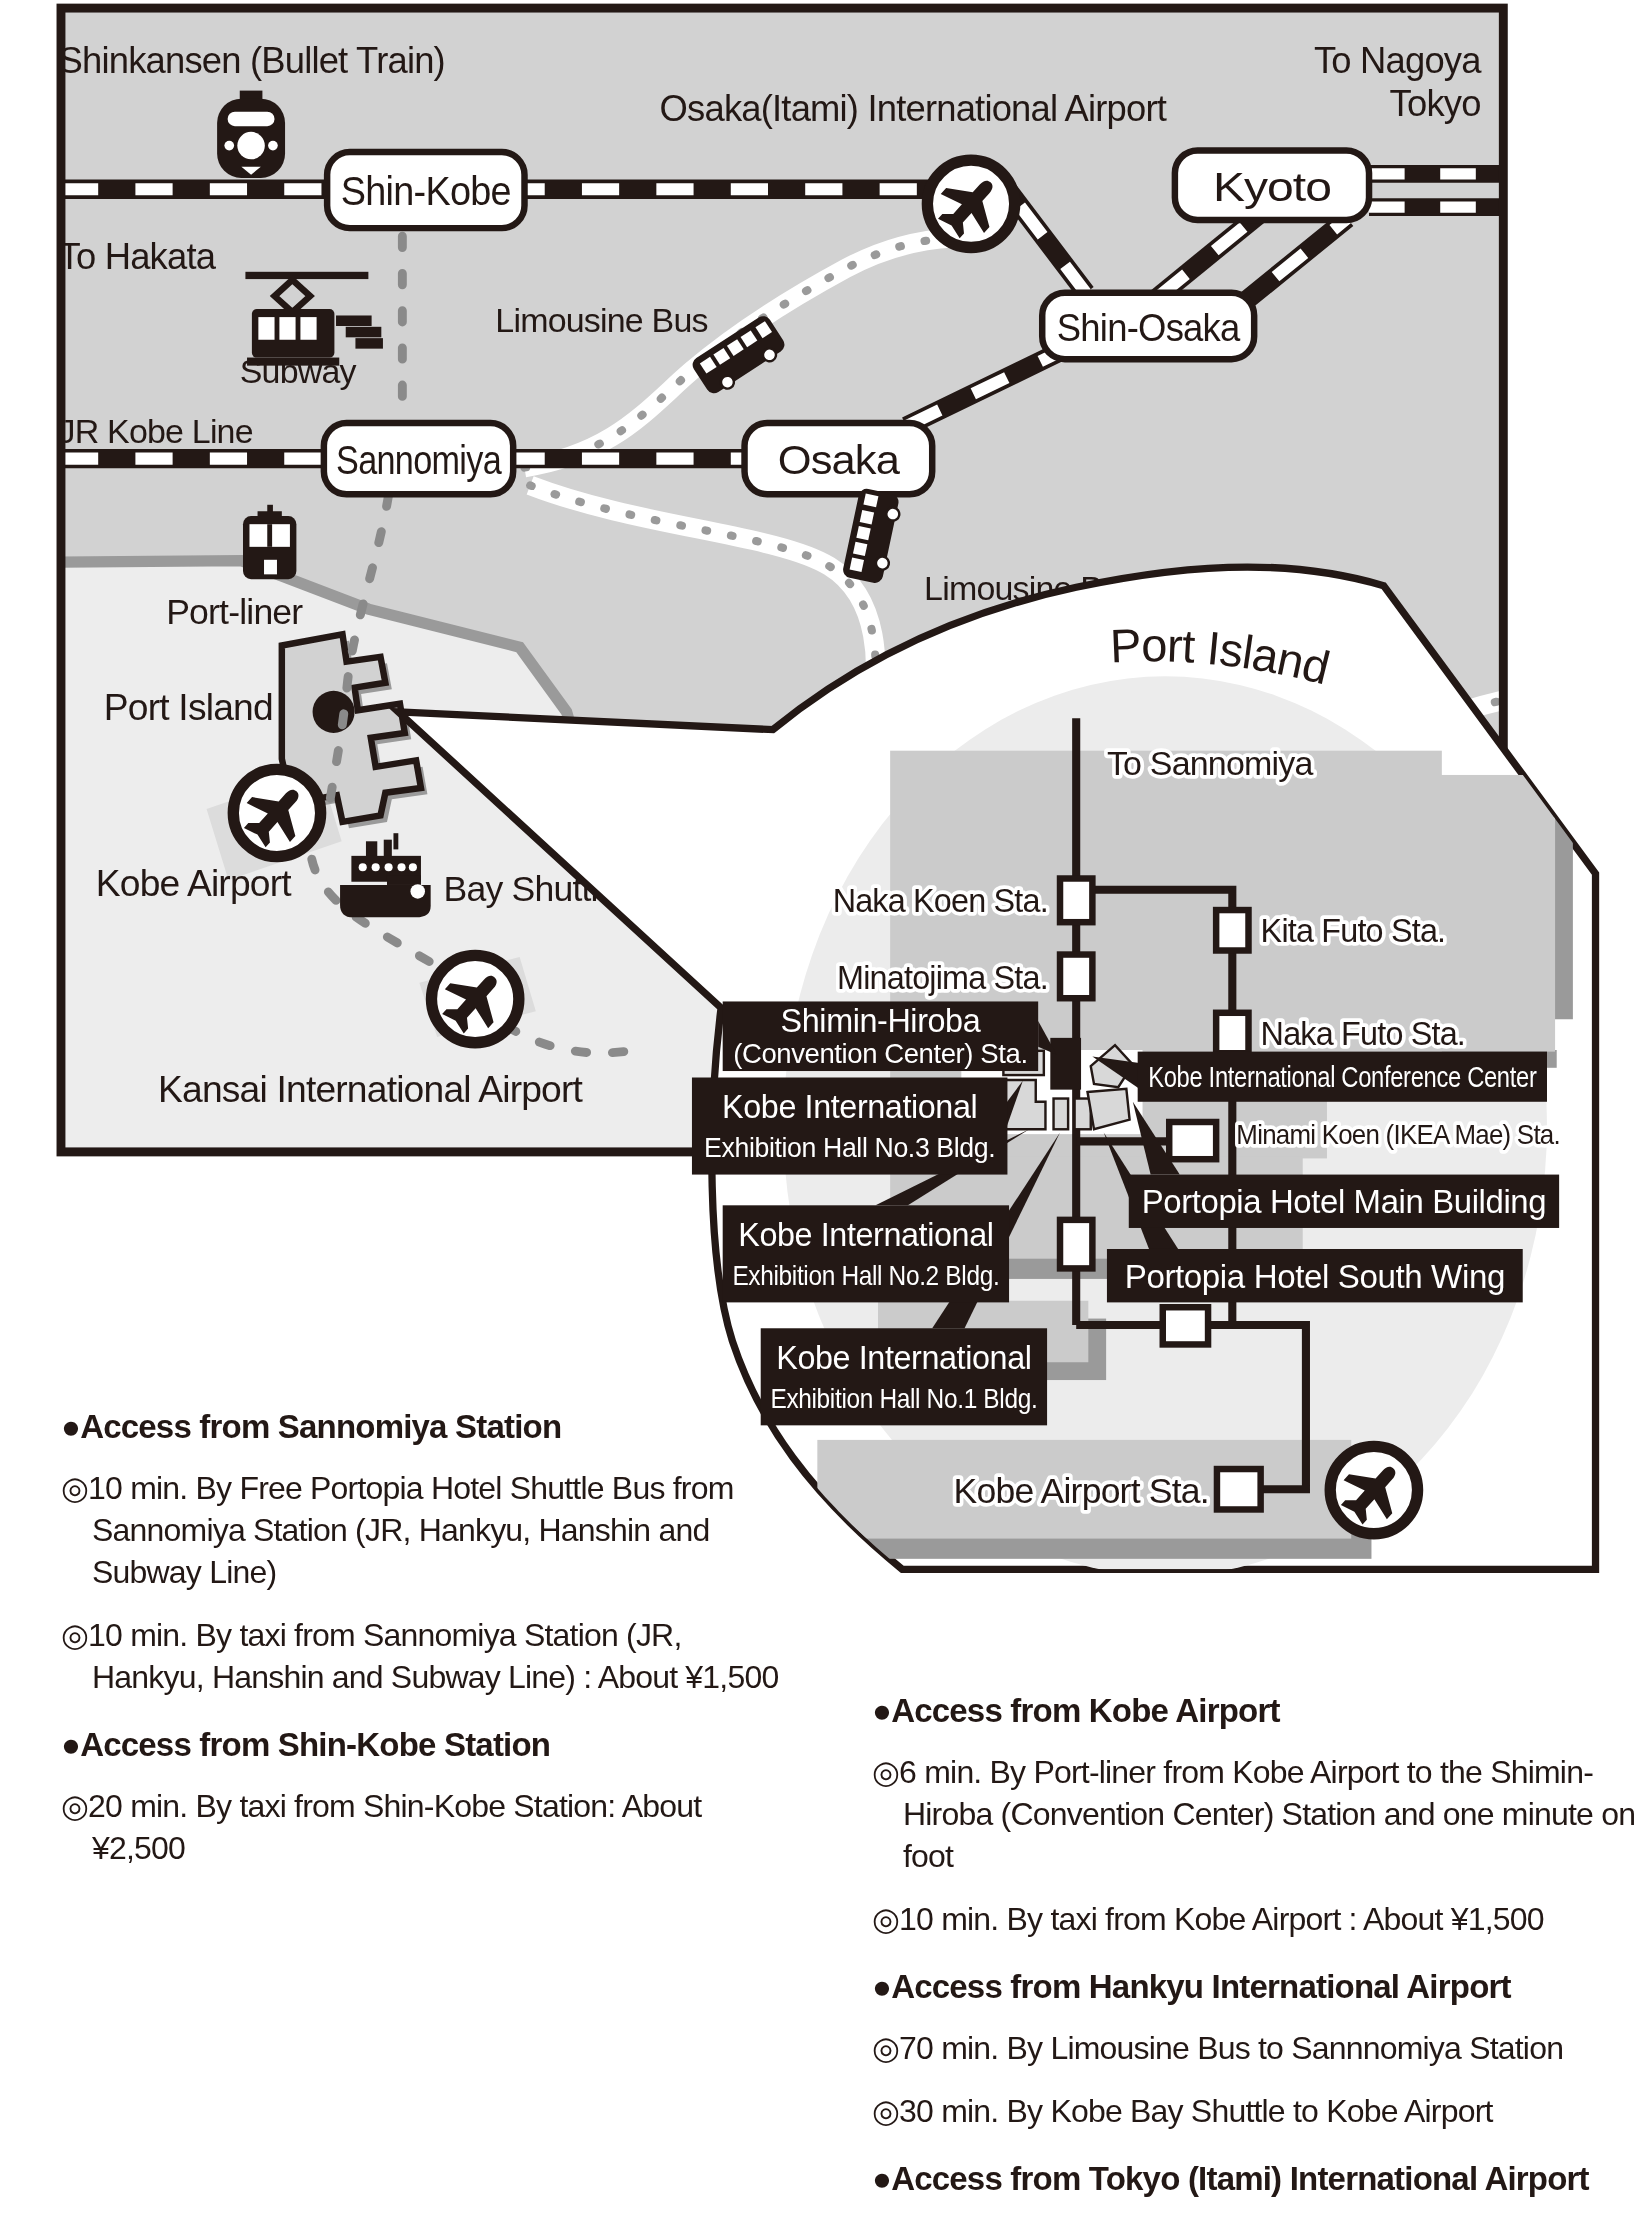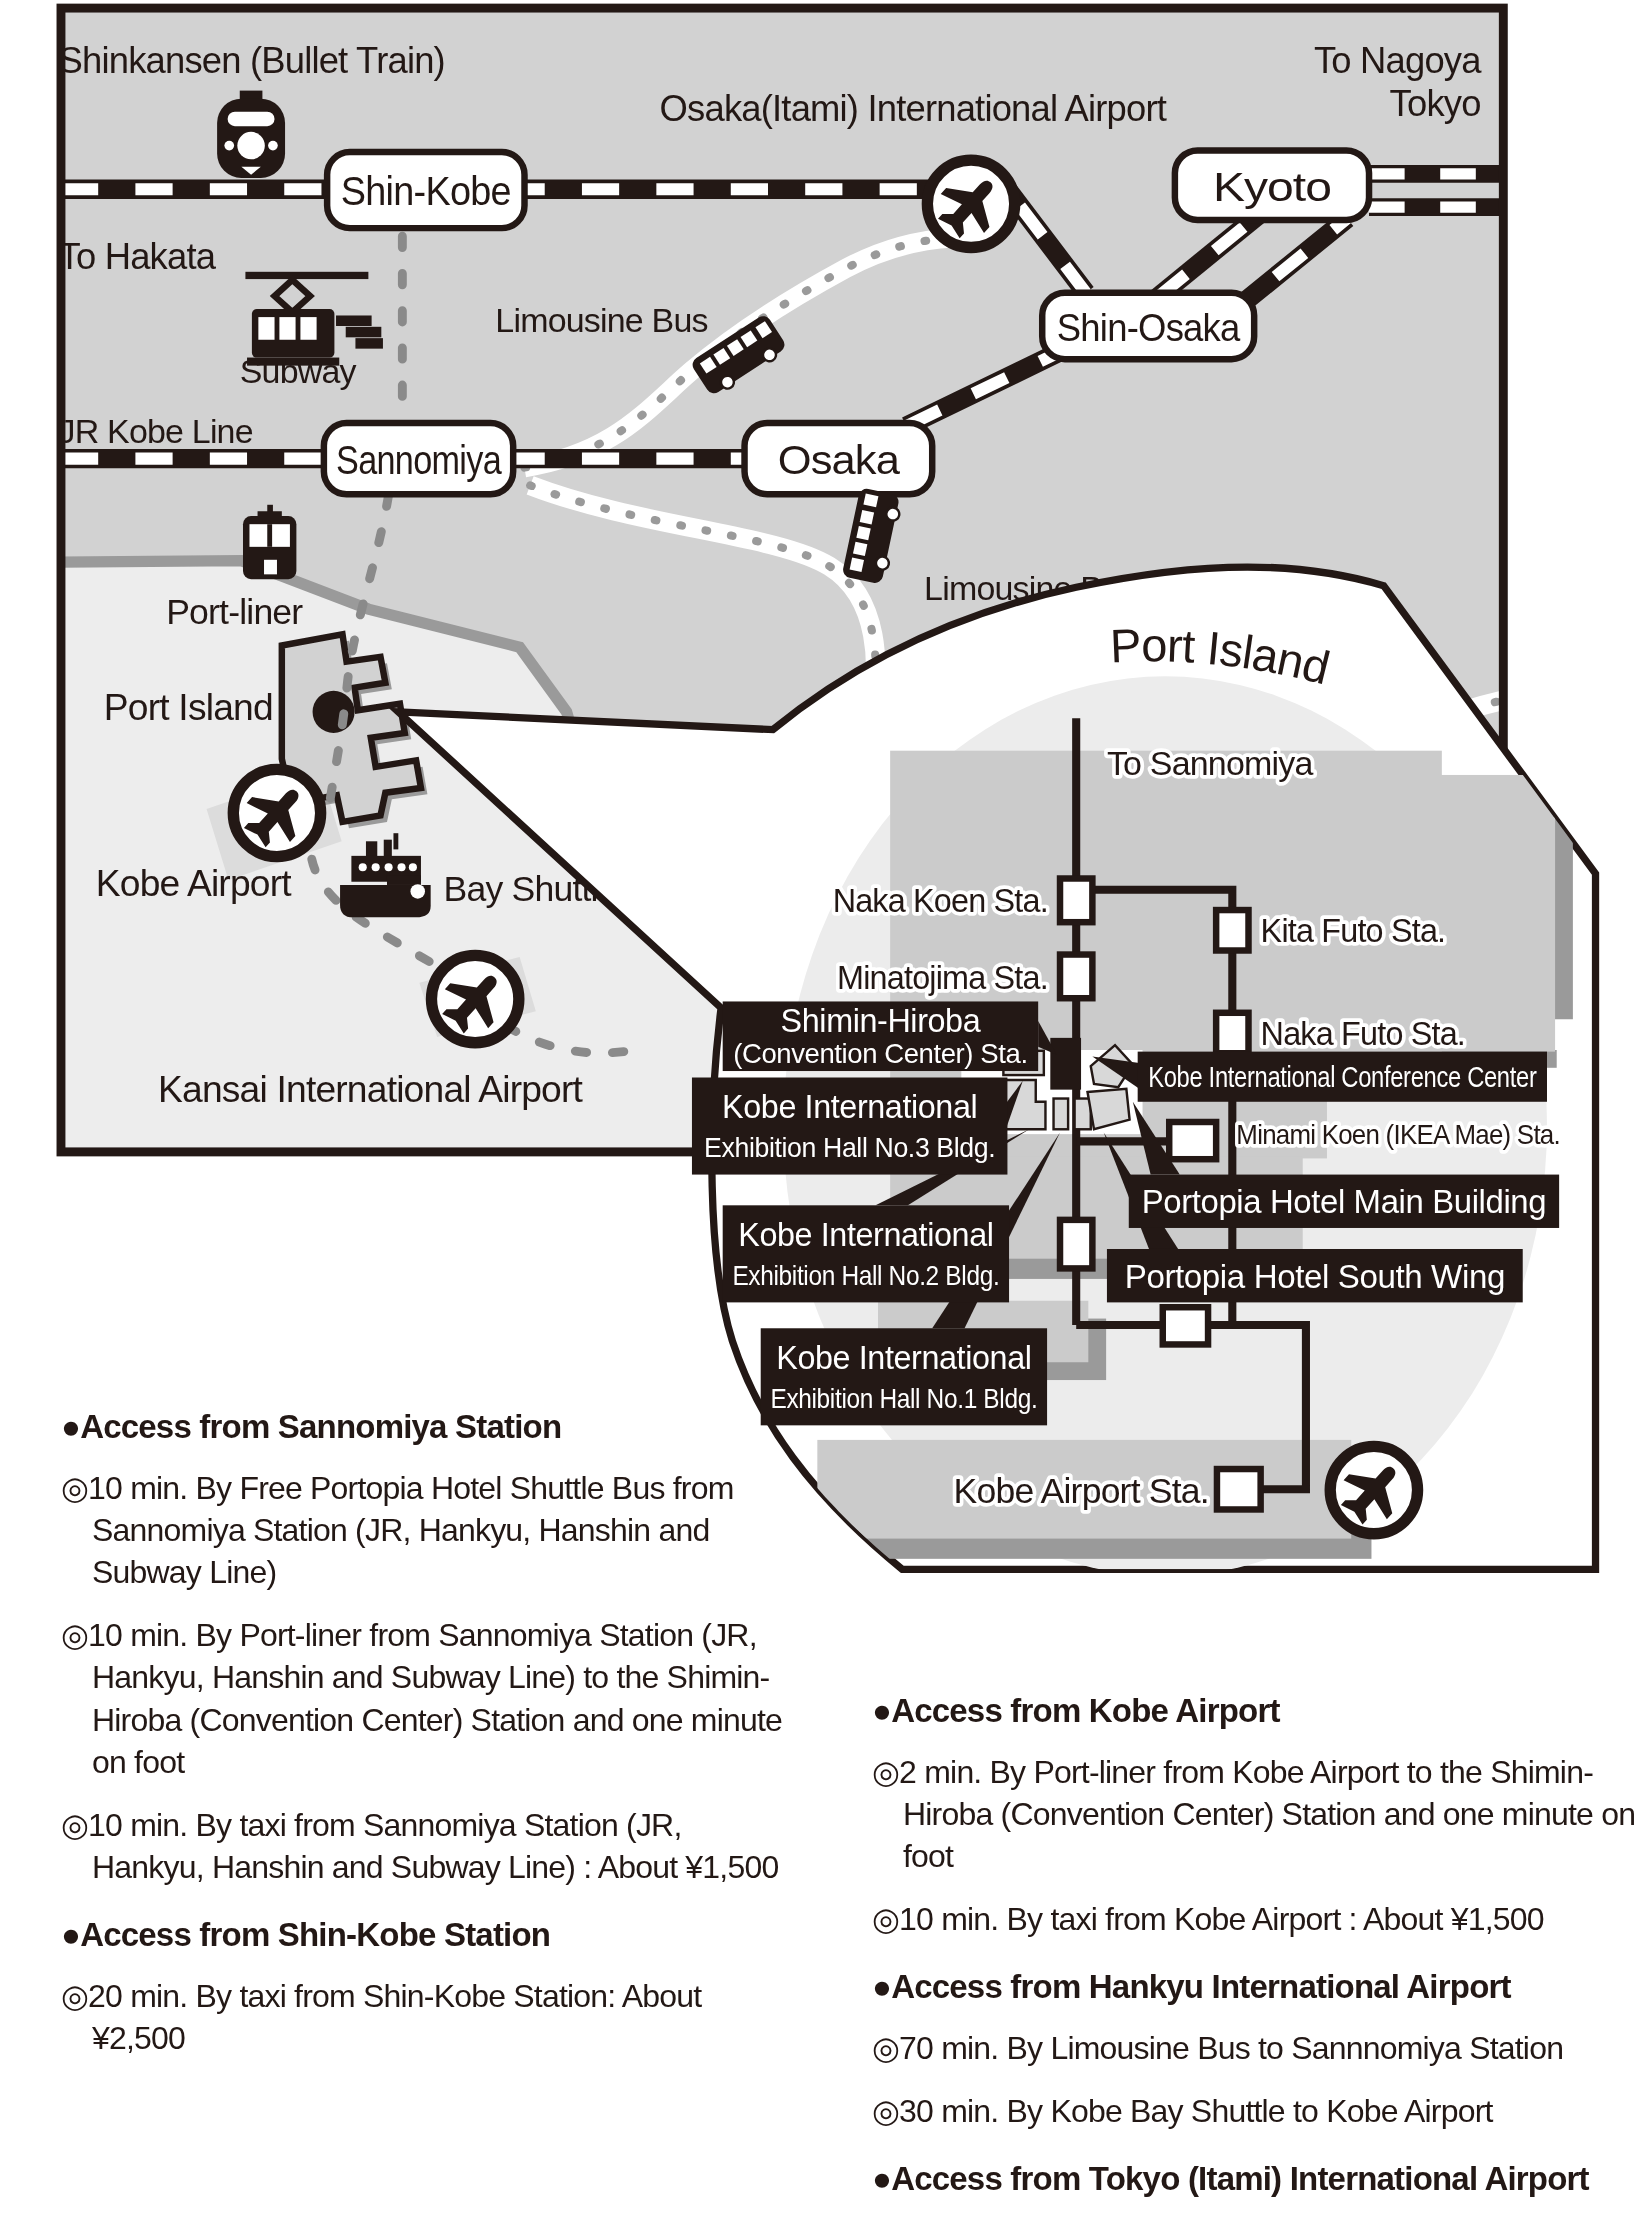--- a/index.html
+++ b/index.html
@@ -275,28 +275,27 @@
     </g>
 
     <use href="#plane-icon" transform="translate(1698,1842)"></use>
   </g>
 </svg>
 
 
 <div id="left-col" class="col">
   <div class="heading">●Access from Sannomiya Station</div>
   <div class="item">◎10 min. By Free Portopia Hotel Shuttle Bus from Sannomiya Station (JR, Hankyu, Hanshin and Subway Line)</div>
-  <div class="item">◎10 min. By Port-liner from Sannomiya Station (JR, Hankyu, Hanshin and Subway Line) to the Shimin-Hiroba (Convention Center) Station and one minute on foot</div>
   <div class="item">◎10 min. By taxi from Sannomiya Station (JR, Hankyu, Hanshin and Subway Line) : About ¥1,500</div>
   <div class="heading">●Access from Shin-Kobe Station</div>
   <div class="item">◎20 min. By taxi from Shin-Kobe Station: About ¥2,500</div>
 </div>
 <div id="right-col" class="col">
   <div class="heading">●Access from Kobe Airport</div>
-  <div class="item">◎2 min. By Port-liner from Kobe Airport to the Shimin-Hiroba (Convention Center) Station and one minute on foot</div>
+  <div class="item">◎6 min. By Port-liner from Kobe Airport to the Shimin-Hiroba (Convention Center) Station and one minute on foot</div>
   <div class="item">◎10 min. By taxi from Kobe Airport : About ¥1,500</div>
   <div class="heading">●Access from Hankyu International Airport</div>
   <div class="item">◎70 min. By Limousine Bus to Sannnomiya Station</div>
   <div class="item">◎30 min. By Kobe Bay Shuttle to Kobe Airport</div>
   <div class="heading">●Access from Tokyo (Itami) International Airport</div>
   <div class="item">◎40 min. By Limousine Bus to Sannomiya Station</div>
 </div>
 </div>
 
 

